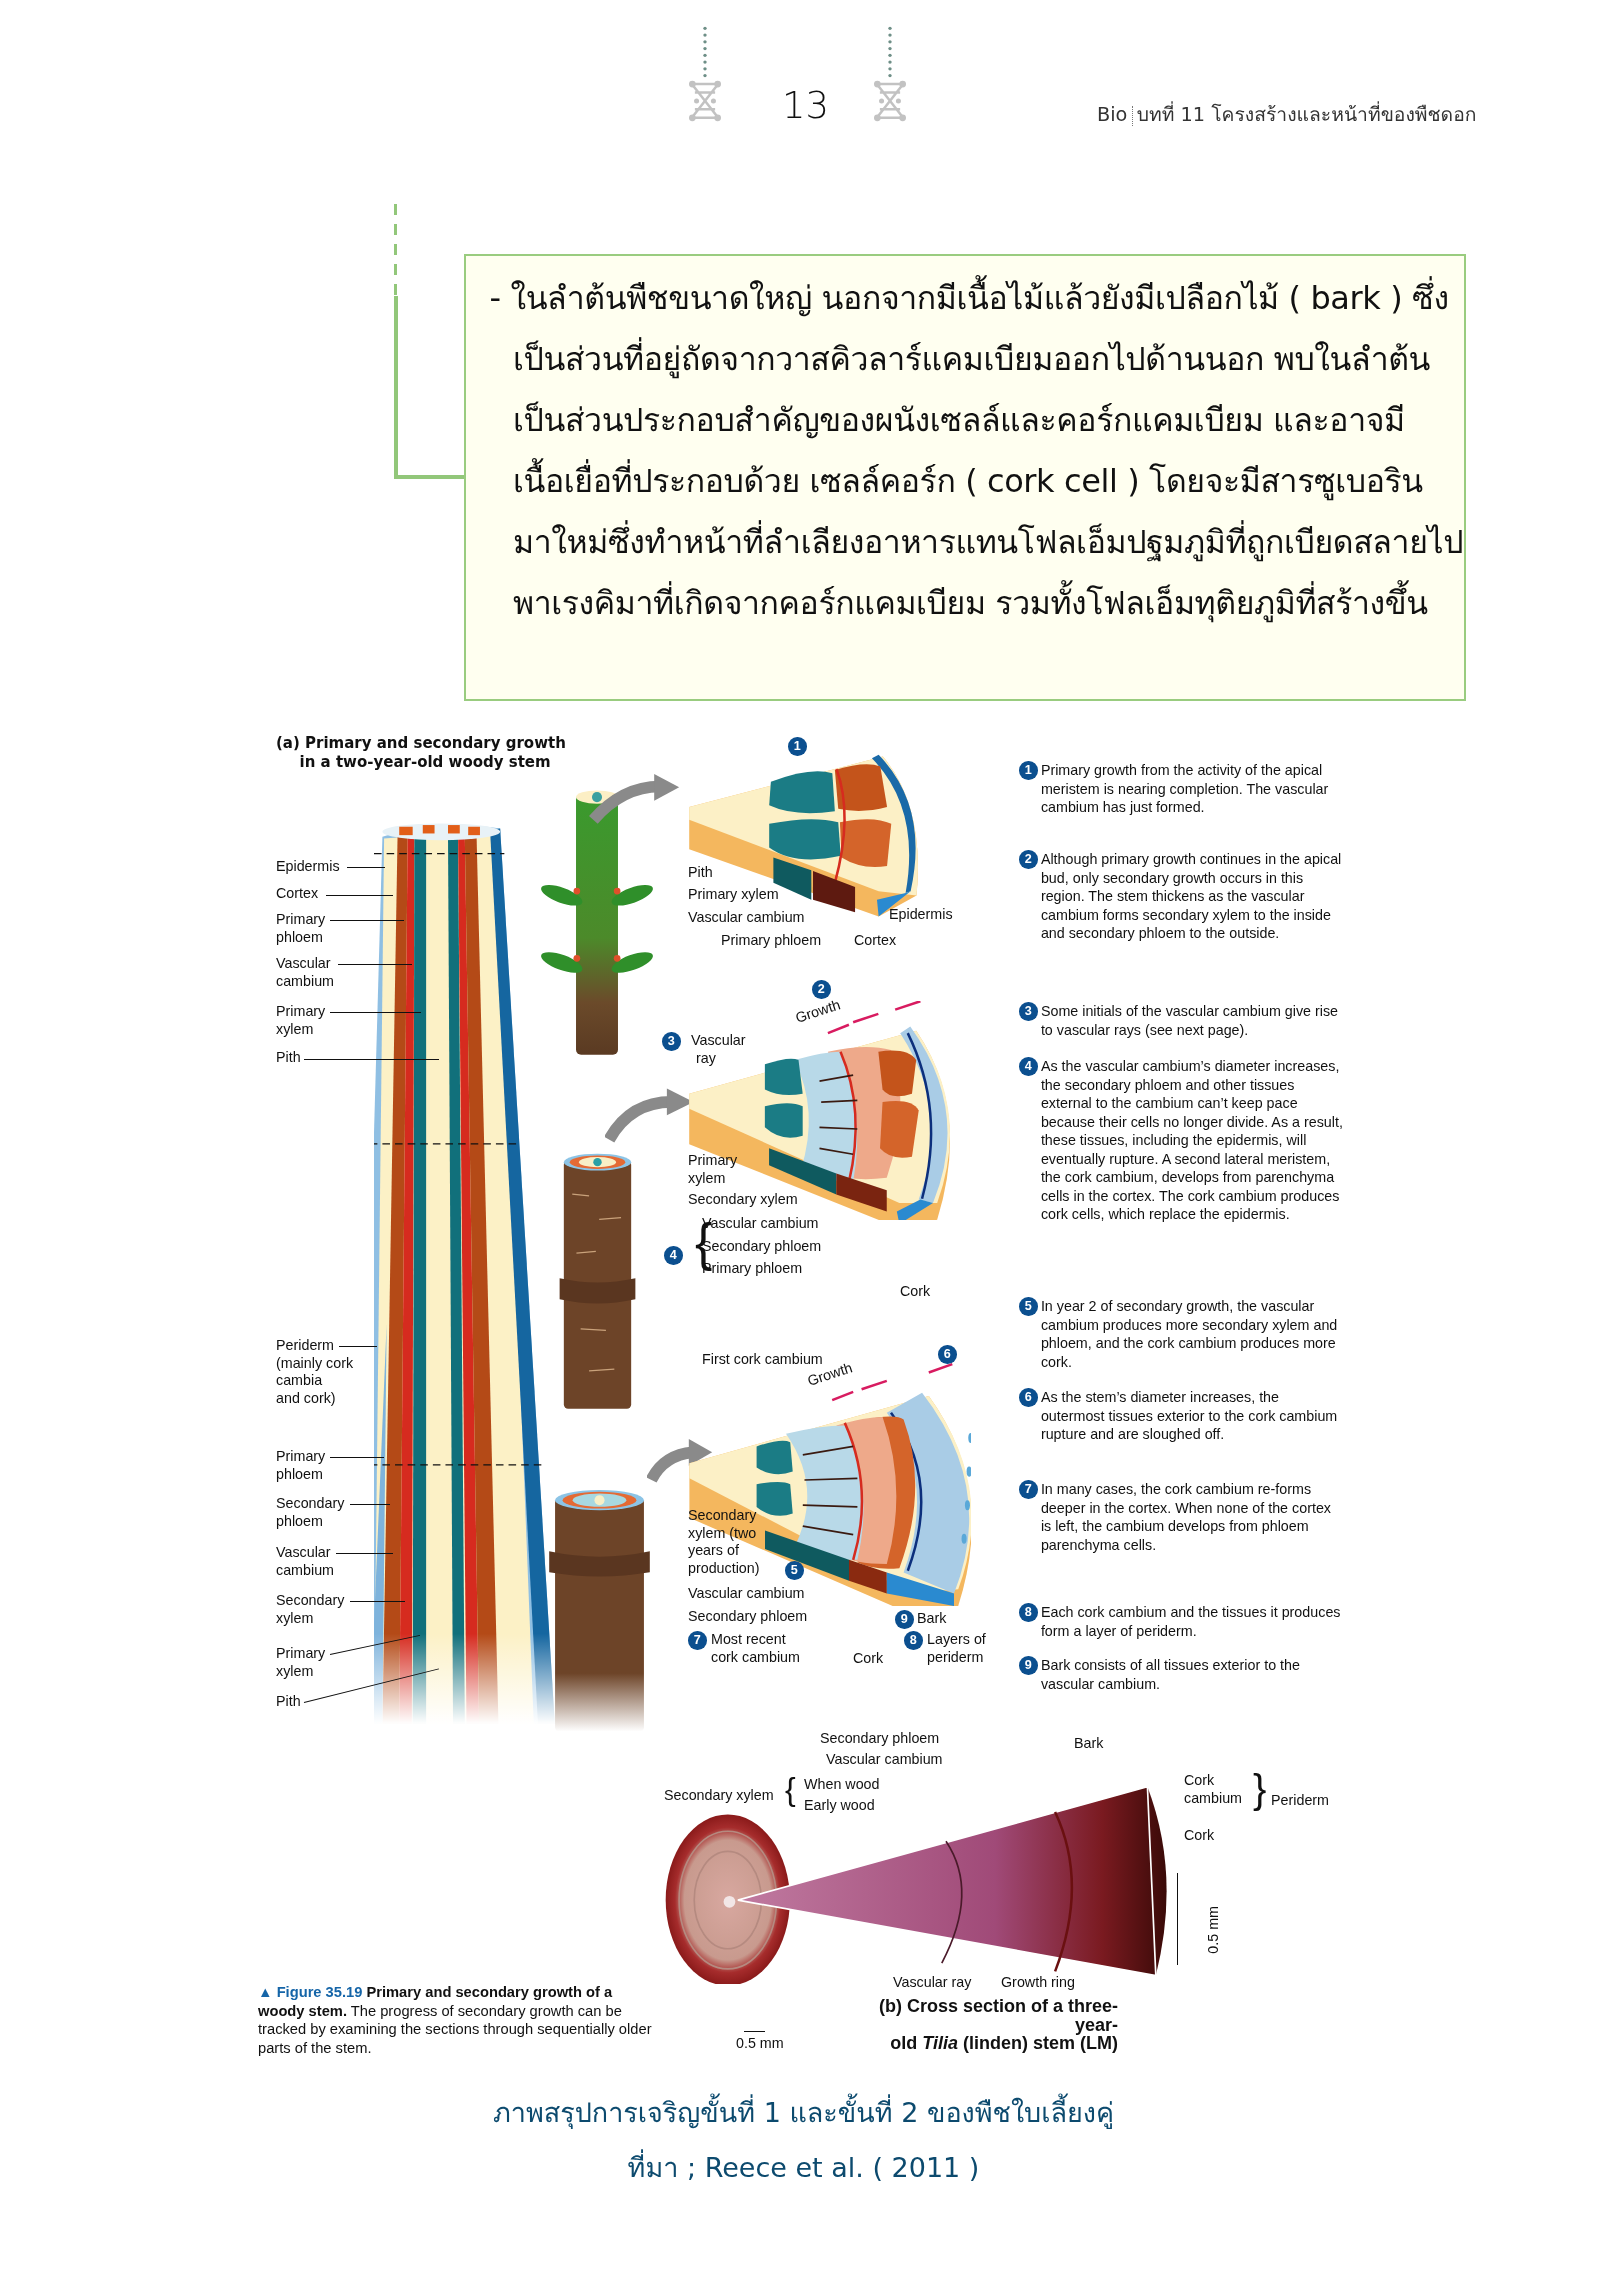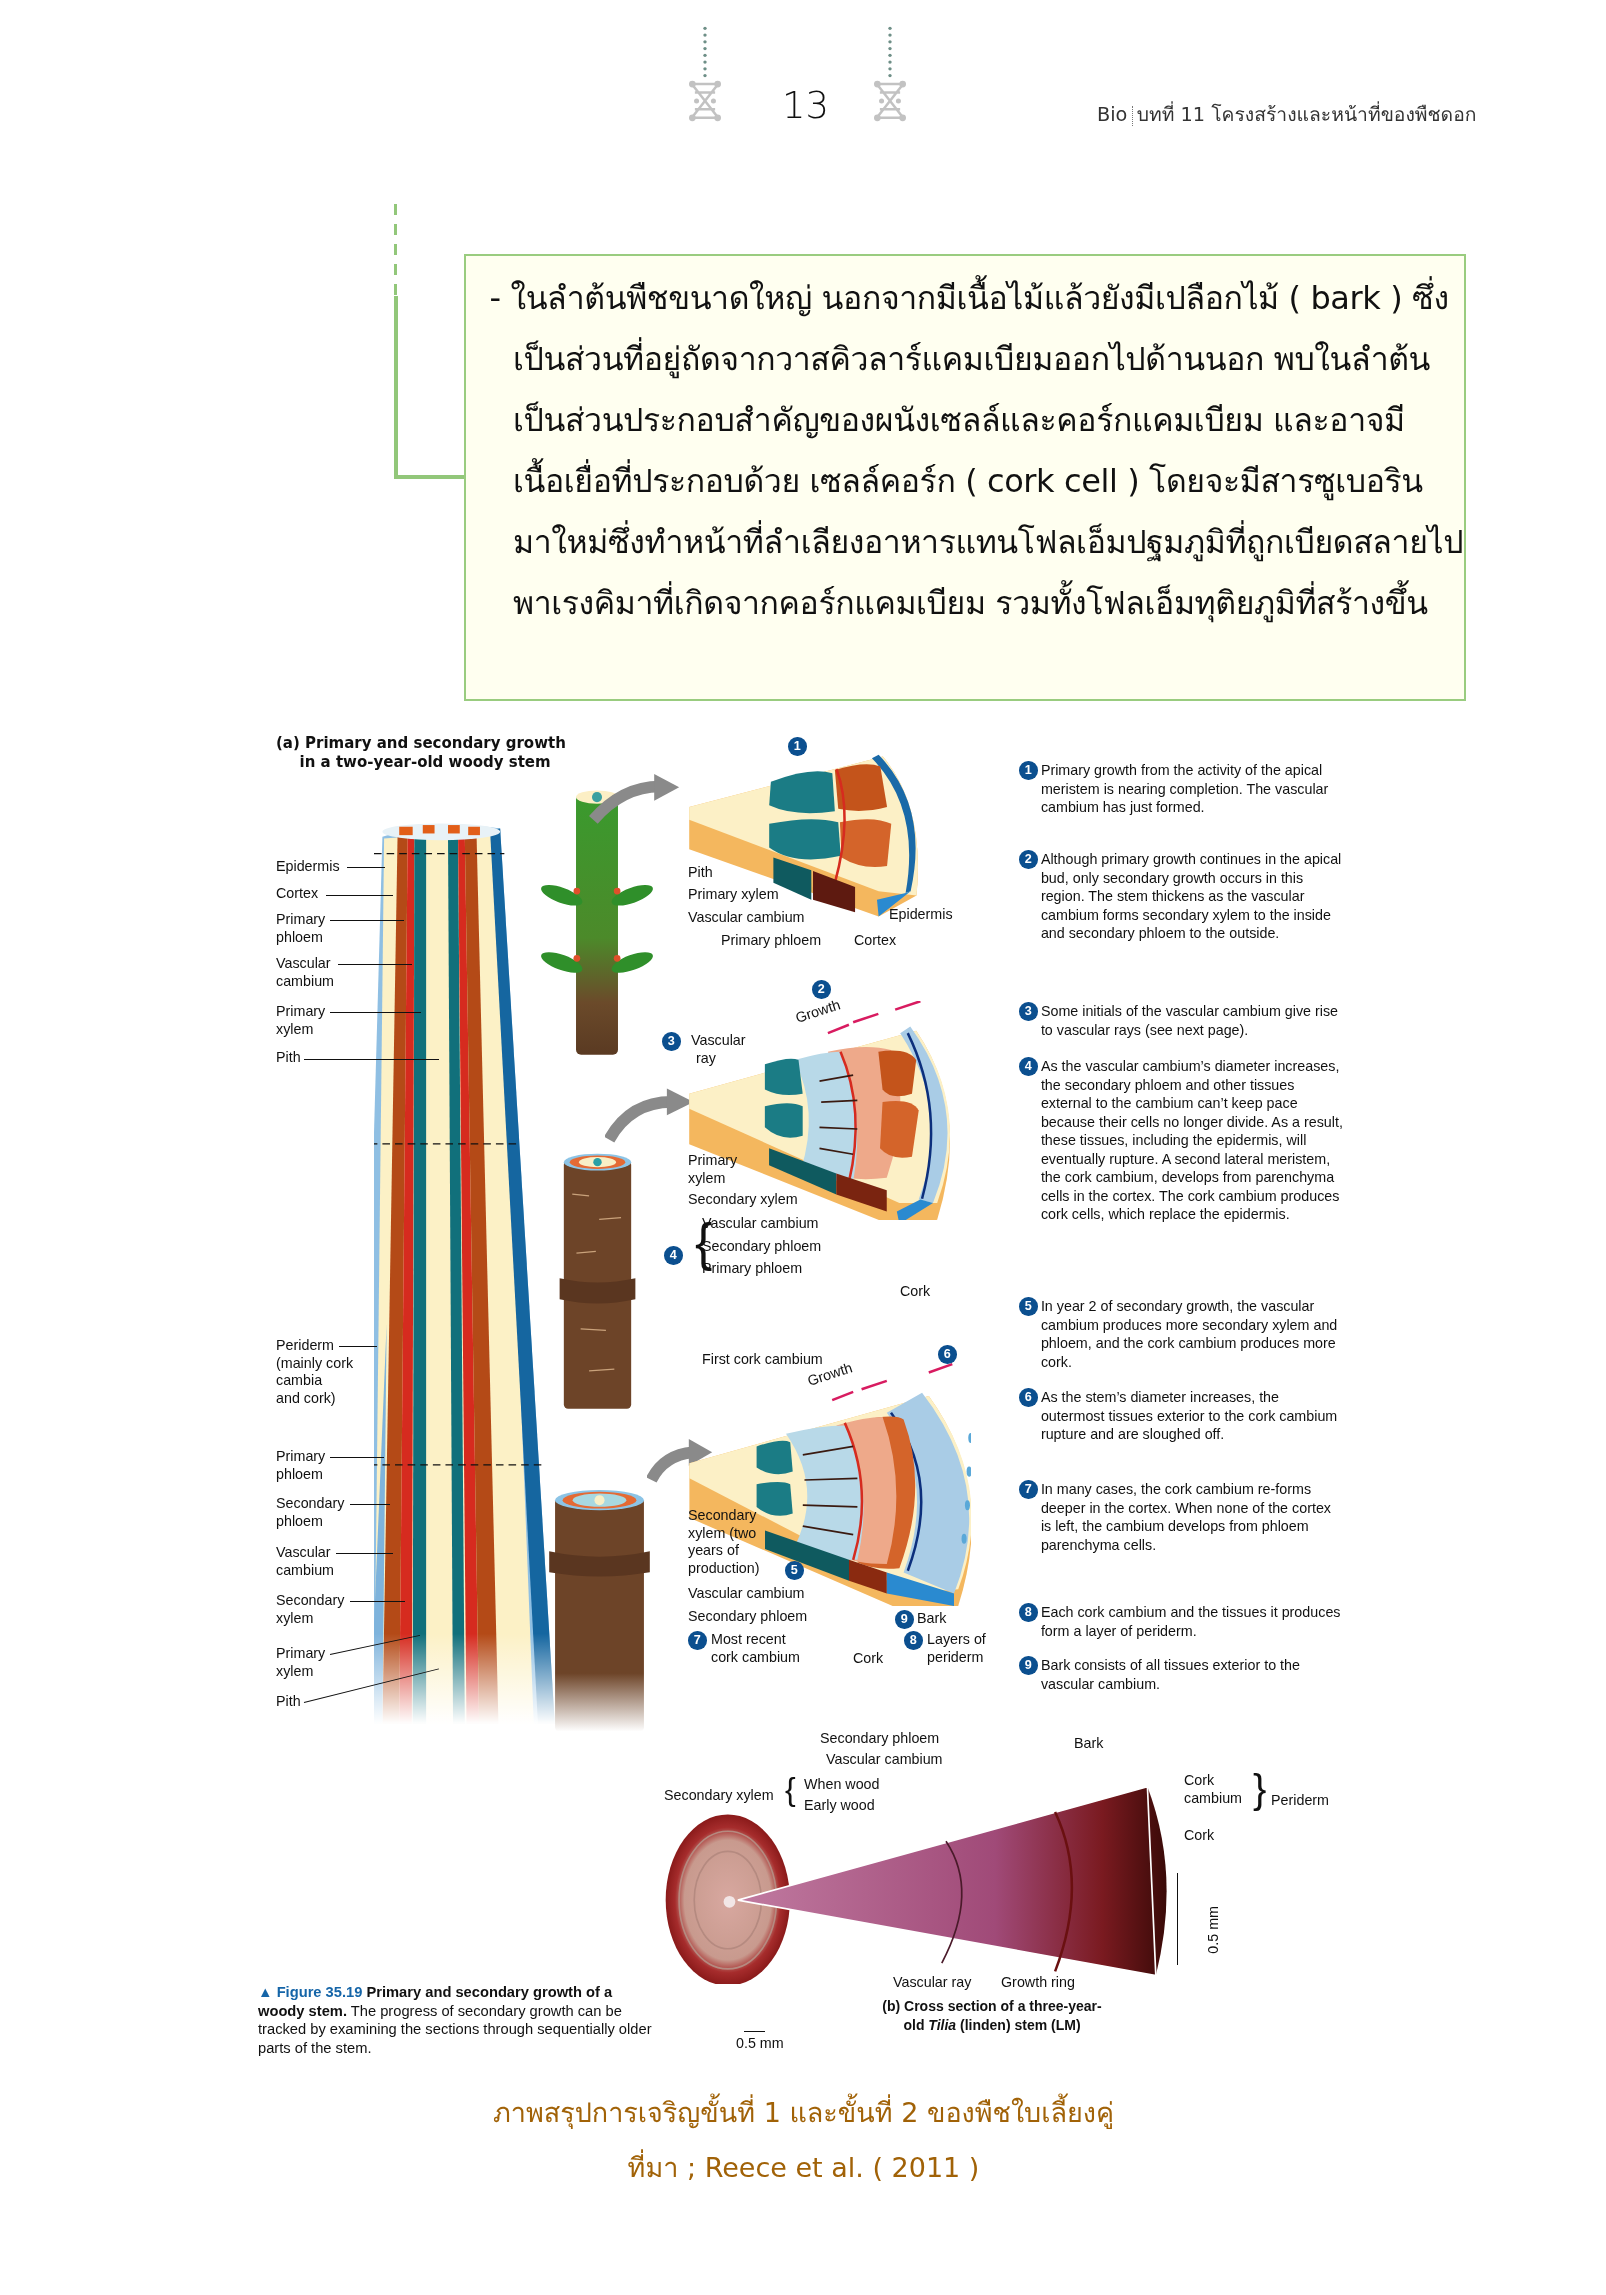--- a/index.html
+++ b/index.html
@@ -22,22 +22,22 @@
   .lbl{position:absolute;font-size:14.3px;line-height:17.7px;color:#111;white-space:nowrap;font-family:"Liberation Sans",sans-serif;}
   .lbl-line{position:absolute;height:0.8px;background:#111;}
   .badge{position:absolute;width:18.5px;height:18.5px;border-radius:50%;background:#0b4f8f;color:#fff;font-size:12.6px;font-weight:bold;text-align:center;line-height:18.5px;font-family:"Liberation Sans",sans-serif;}
   .step{position:absolute;left:1019px;width:336px;font-size:14.3px;line-height:18.5px;font-family:"Liberation Sans",sans-serif;}
   .step .badge{position:static;display:inline-block;margin-right:3.4px;vertical-align:top;}
   .step .txt{display:inline-block;width:303px;vertical-align:top;}
   .wedge{position:absolute;}
   .caption-fig{position:absolute;left:258px;top:1983px;width:404px;font-size:14.7px;line-height:18.5px;font-family:"Liberation Sans",sans-serif;}
   .caption-fig .fig-no{color:#1565a8;font-weight:bold;}
   .caption-fig .fig-title{font-weight:bold;}
-  .thai-caption{position:absolute;left:0;width:1607px;text-align:center;font-size:27px;color:#a16207;}
-  .section-b{position:absolute;left:866px;top:1997px;font-size:14px;font-weight:bold;line-height:18.5px;text-align:center;width:252px;font-family:"Liberation Sans",sans-serif;}
+  .thai-caption{position:absolute;left:0;width:1607px;text-align:center;font-size:27px;color:#0c4a6e;}
+  .section-b{position:absolute;left:866px;top:1997px;font-size:18px;font-weight:bold;line-height:18.5px;text-align:right;width:252px;font-family:"Liberation Sans",sans-serif;}
 </style>
 </head>
 <body>
 
 <svg class="dna" style="left:688px;top:25px" viewBox="0 0 40 115">
   <g fill="#6e8f87">
       <circle cx="20" cy="4" r="2"></circle>
       <circle cx="20" cy="12" r="2"></circle>
       <circle cx="20" cy="20" r="2"></circle>
       <circle cx="20" cy="28" r="2"></circle>

